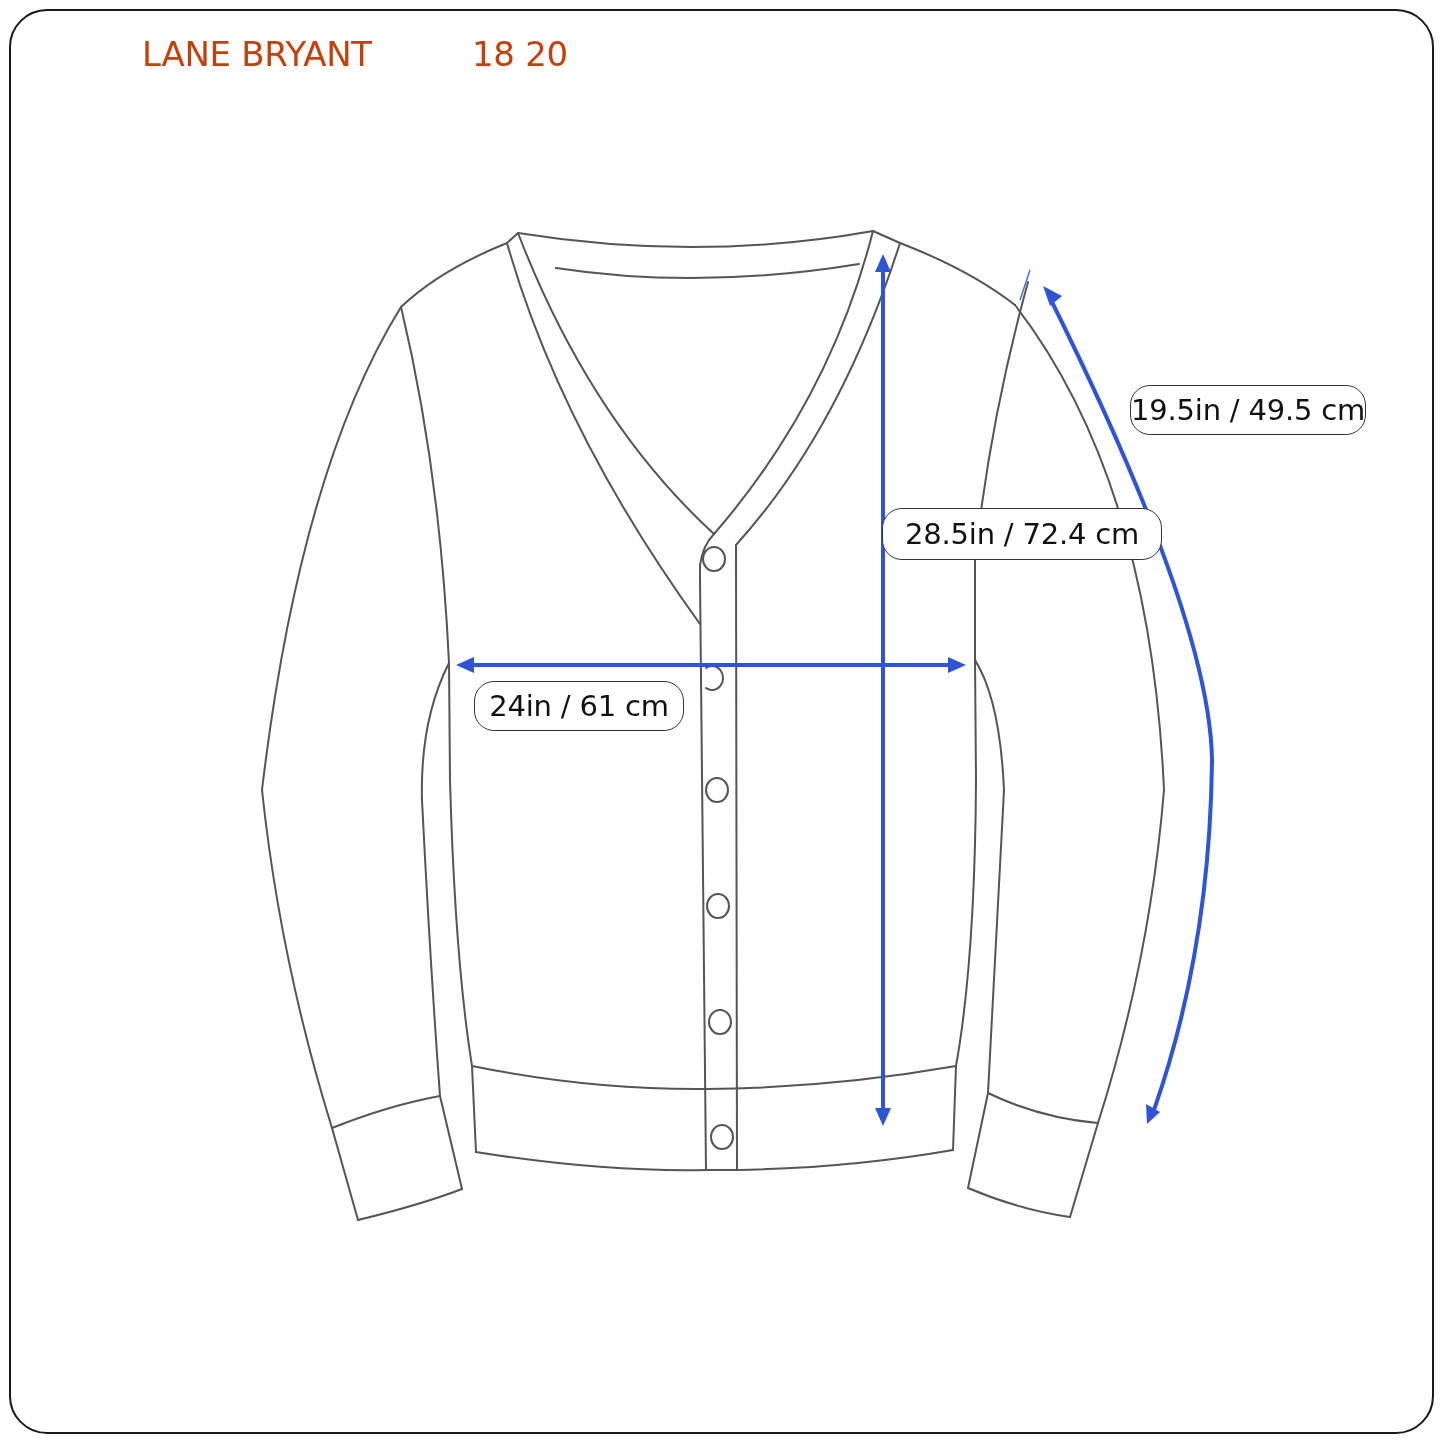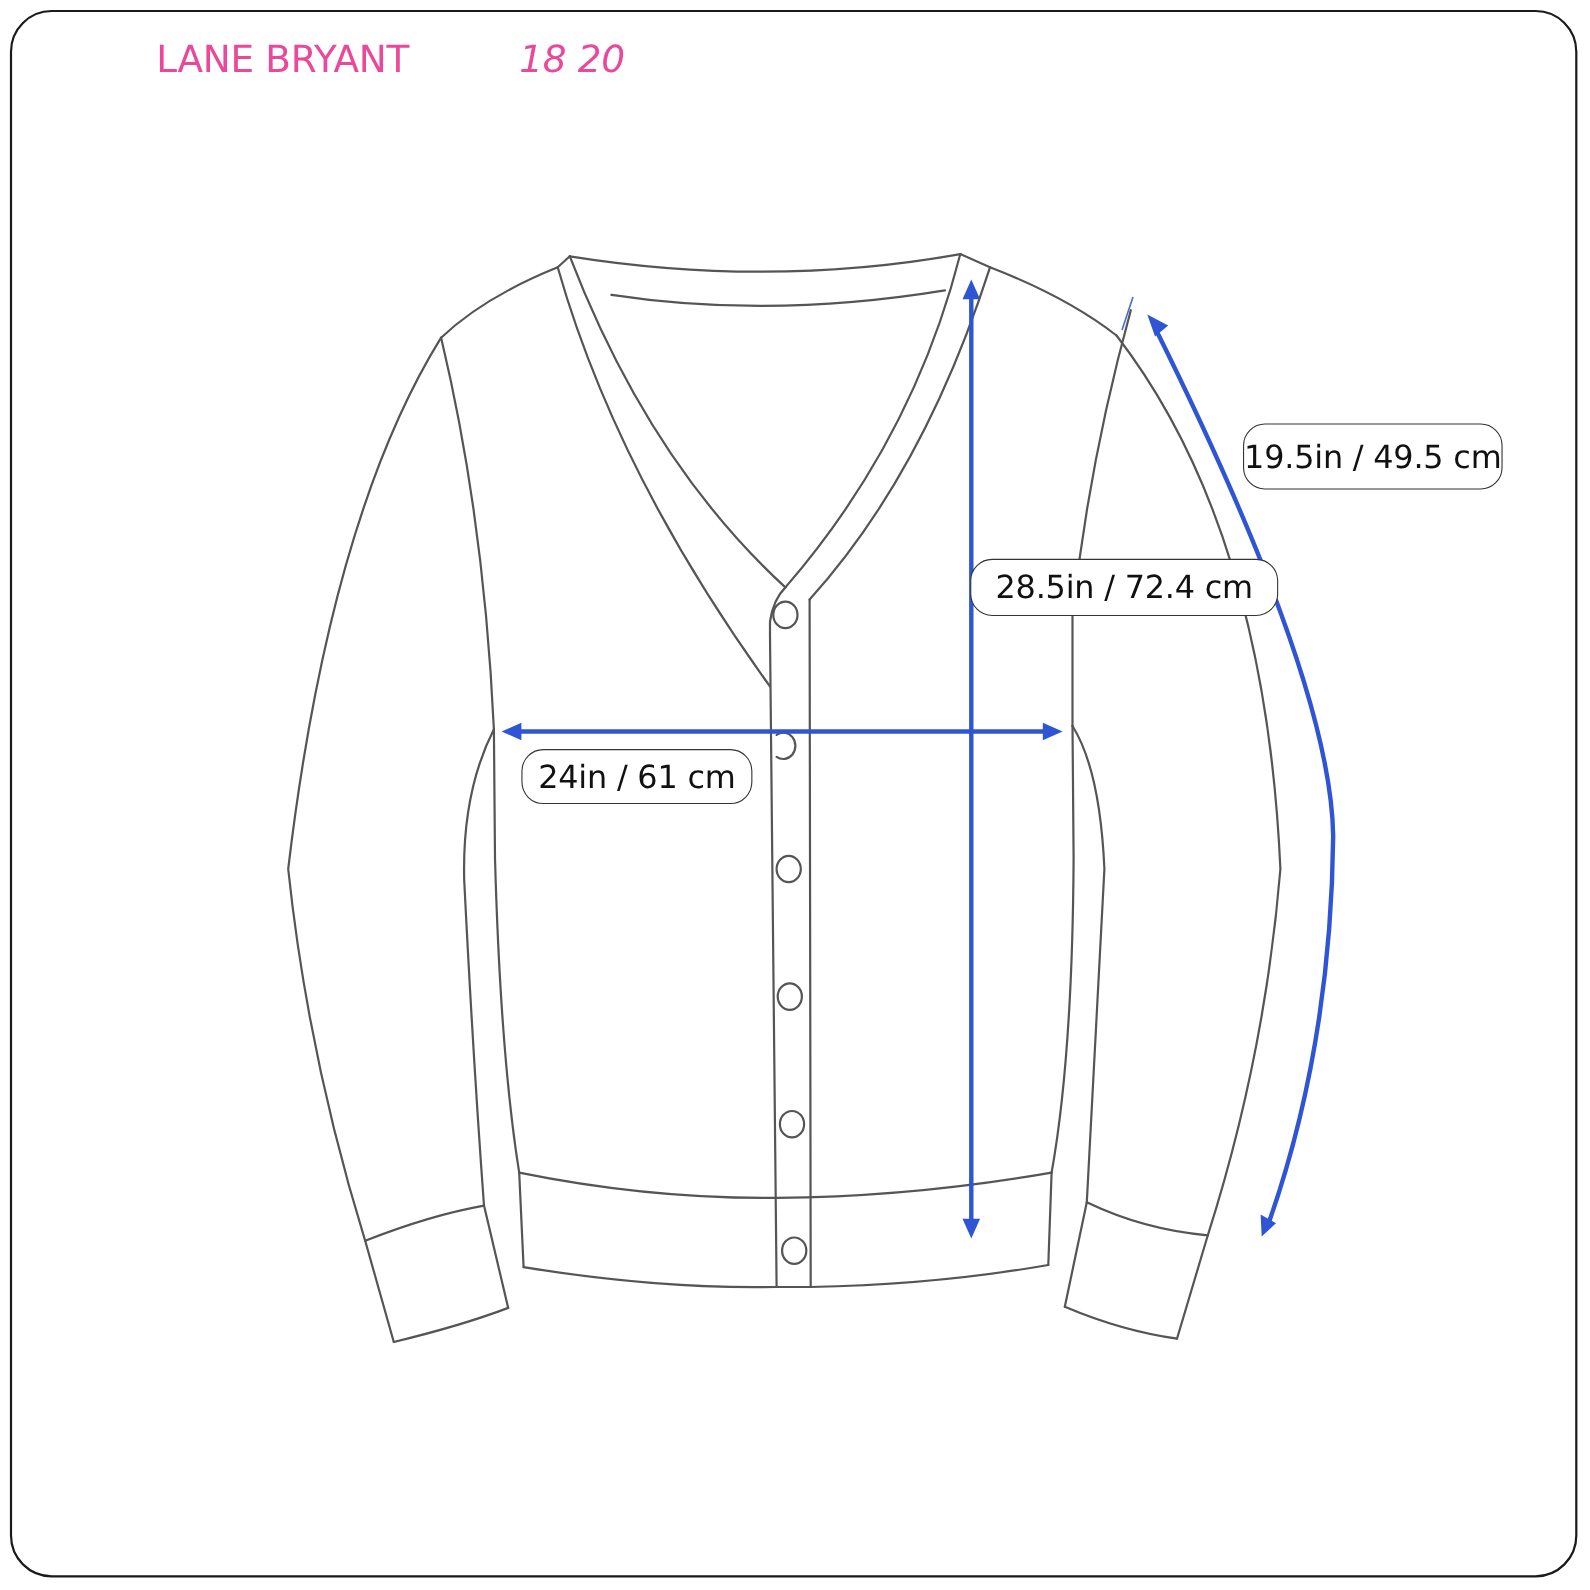--- a/index.html
+++ b/index.html
@@ -1,28 +1,28 @@
 <!DOCTYPE html>
 <html><head>
 <meta charset="utf-8">
 <style>
   html, body { margin: 0; padding: 0; background: #ffffff; }
   body { width: 1445px; height: 1445px; position: relative; overflow: hidden; font-family: "DejaVu Sans", "Liberation Sans", sans-serif; }
   .frame { position: absolute; left: 9px; top: 9px; width: 1425px; height: 1425px; border: 2px solid #1a1a1a; border-radius: 38px; box-sizing: border-box; }
-  .header { position: absolute; top: 34px; font-size: 34px; color: #ec4899; letter-spacing: -0.3px; }
+  .header { position: absolute; top: 34px; font-size: 34px; color: #c2410c; letter-spacing: -0.3px; }
   .brand { left: 142px; }
-  .size { left: 472px; font-style: italic; }
+  .size { left: 472px; }
   svg.drawing { position: absolute; left: 0; top: 0; width: 1445px; height: 1445px; }
   .outline { fill: none; stroke: #555; stroke-width: 2; stroke-linejoin: round; stroke-linecap: round; }
   .measure { fill: none; stroke: #2f55d4; stroke-width: 4; }
   .arrowhead { fill: #2f55d4; }
   .label { position: absolute; background: #fff; border: 1.5px solid #333; border-radius: 20px; font-size: 29px; color: #111; display: flex; align-items: center; justify-content: center; box-sizing: border-box; white-space: nowrap; letter-spacing: -0.2px; }
   .label-width { left: 474px; top: 681px; width: 210px; height: 50px; }
   .label-length { left: 882px; top: 508px; width: 280px; height: 52px; }
-  .label-sleeve { left: 1130px; top: 385px; width: 236px; height: 60px; }
+  .label-sleeve { left: 1130px; top: 385px; width: 236px; height: 50px; }
 </style>
 </head>
 <body>
 
 <div class="frame"></div>
 
 <div class="header brand">LANE BRYANT</div>
 <div class="header size">18 20</div>
 
 <svg class="drawing" viewBox="0 0 1445 1445" xmlns="http://www.w3.org/2000/svg">

